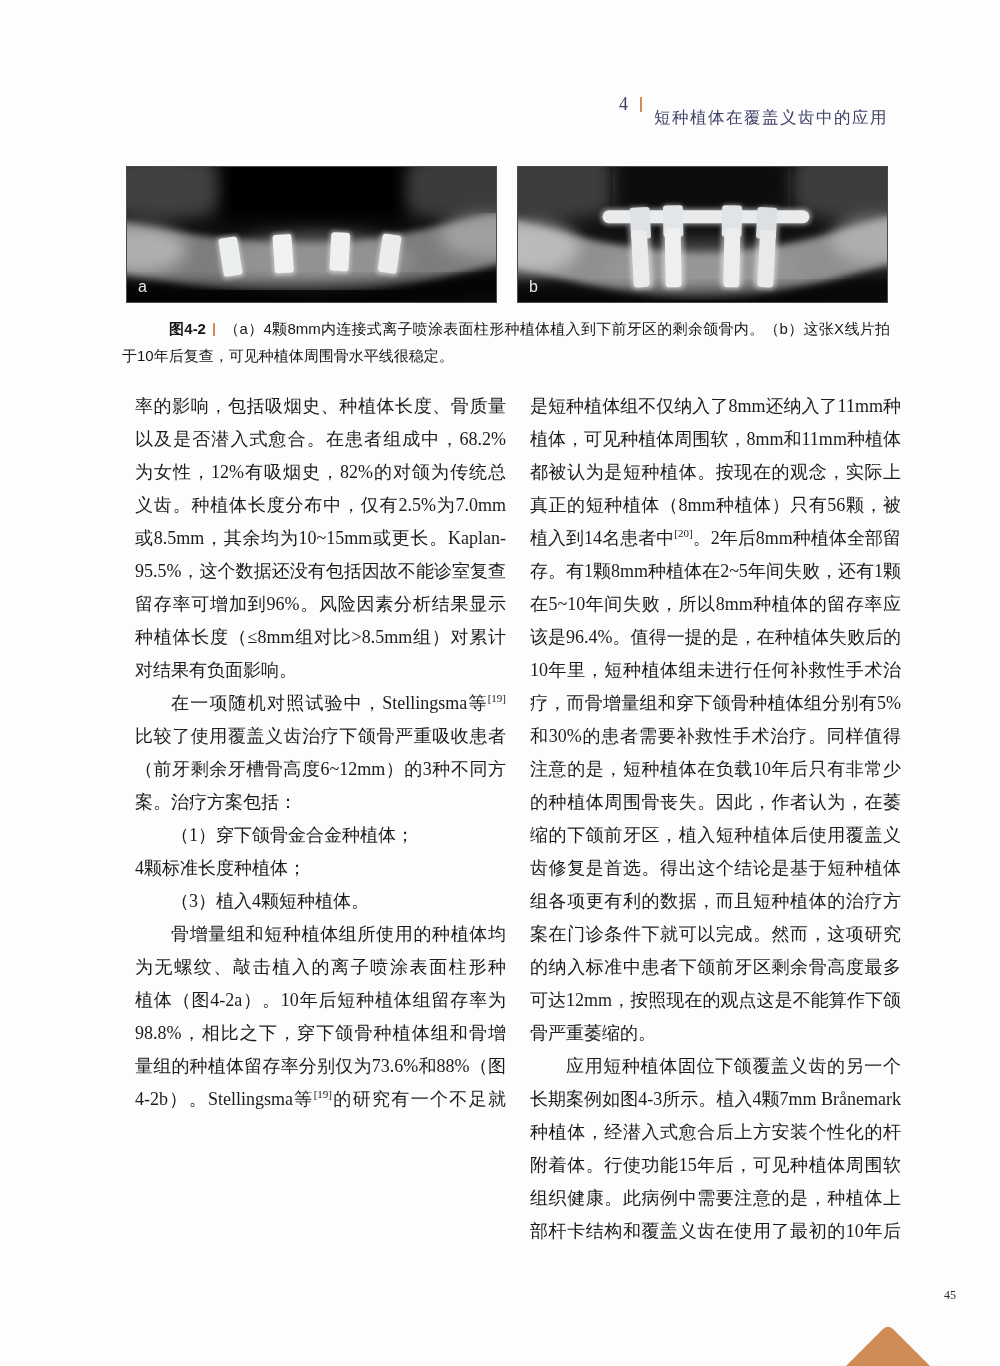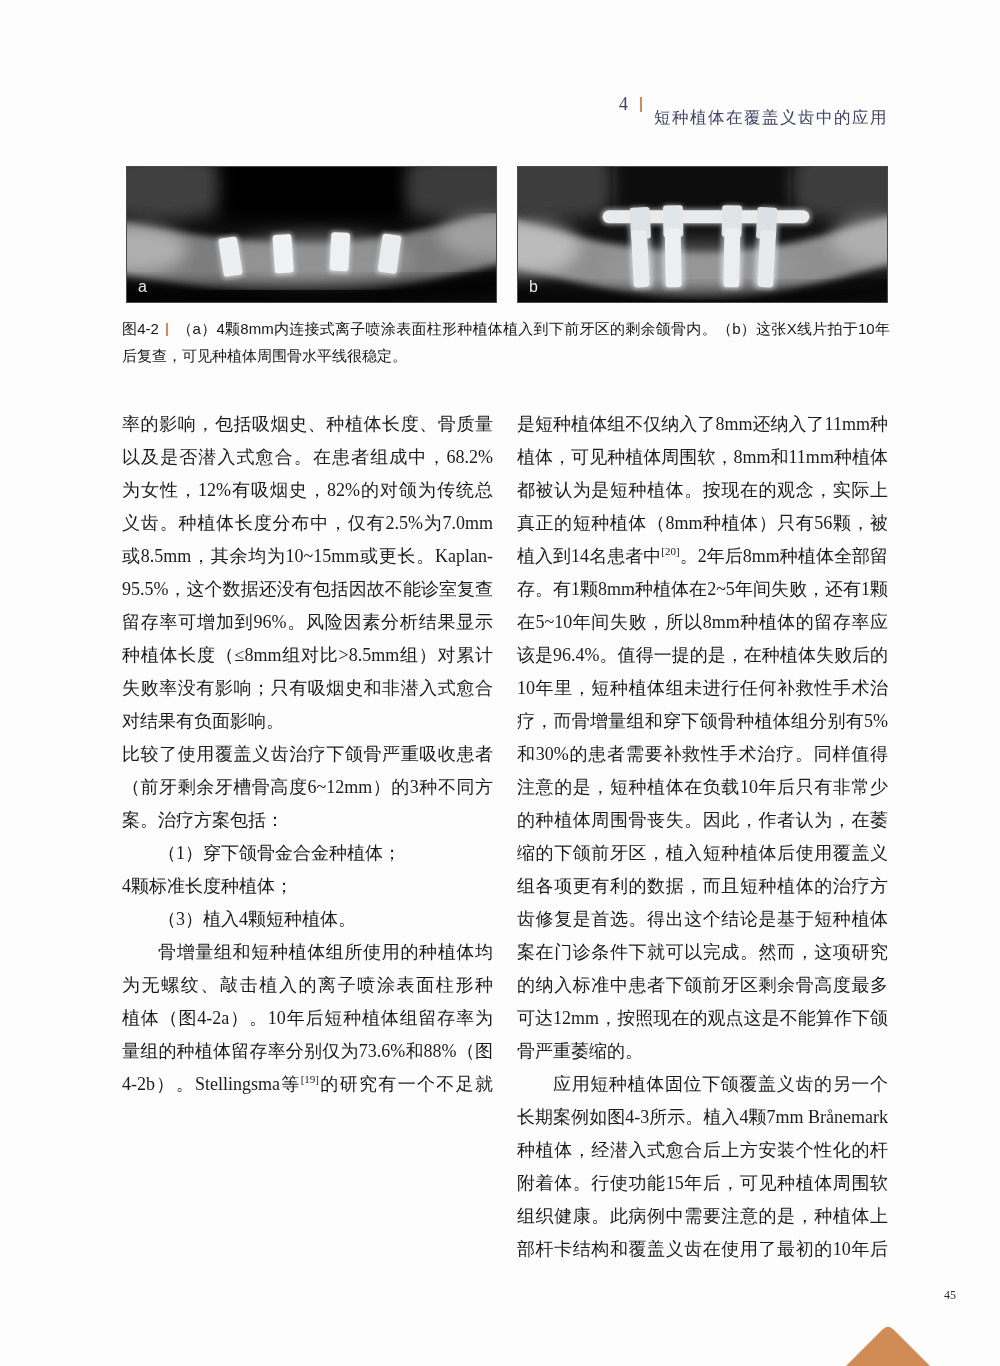--- a/index.html
+++ b/index.html
@@ -37,26 +37,26 @@
     color:#e6e6e6;font-family:"Liberation Sans","DejaVu Sans",sans-serif;
     font-size:16px;line-height:16px;
   }
   
   .caption{
     position:absolute;left:122px;top:315px;width:768px;
     font-family:"Liberation Sans","DejaVu Sans",sans-serif;
     font-size:15px;line-height:27px;color:var(--caption-color);
     text-align:justify;
   }
-  .cap-tag{font-weight:normal;}
+  .cap-tag{font-weight:bold;margin-left:47px;}
   .cap-bar{width:2px;height:13px;vertical-align:-2px;margin:0 9px 0 7px;}
   
   .col{
-    position:absolute;top:408px;width:371px;
-    font-size:18px;color:var(--body-color);
+    position:absolute;top:390px;width:371px;
+    font-size:18px;color:var(--body-color);margin-left:13px;
   }
   .col-left{left:122px;}
   .col-right{left:517px;}
   .tline{
     height:33px;line-height:33px;white-space:nowrap;
     text-align:justify;text-align-last:justify;
     -moz-text-align-last:justify;white-space:normal;
   }
   .tline.nj{text-align-last:left;-moz-text-align-last:left;}
   .tline.ind{text-indent:2em;}
@@ -160,51 +160,52 @@
 
   <div class="col col-left" id="col-left">
       <div class="tline">率的影响，包括吸烟史、种植体长度、骨质量</div>
       <div class="tline">以及是否潜入式愈合。在患者组成中，68.2%</div>
       <div class="tline">为女性，12%有吸烟史，82%的对颌为传统总</div>
       <div class="tline">义齿。种植体长度分布中，仅有2.5%为7.0mm</div>
       <div class="tline">或8.5mm，其余均为10~15mm或更长。Kaplan-</div>
       <div class="tline">95.5%，这个数据还没有包括因故不能诊室复查</div>
       <div class="tline">留存率可增加到96%。风险因素分析结果显示</div>
       <div class="tline">种植体长度（≤8mm组对比&gt;8.5mm组）对累计</div>
-      <div class="tline">失败率没有影响；只有吸烟史和非潜入式愈合</div>
       <div class="tline nj">对结果有负面影响。</div>
+      <div class="tline ind">在一项随机对照试验中，Stellingsma等<sup>[19]</sup></div>
       <div class="tline">比较了使用覆盖义齿治疗下颌骨严重吸收患者</div>
       <div class="tline">（前牙剩余牙槽骨高度6~12mm）的3种不同方</div>
       <div class="tline nj">案。治疗方案包括：</div>
       <div class="tline ind nj">（1）穿下颌骨金合金种植体；</div>
       <div class="tline nj">4颗标准长度种植体；</div>
       <div class="tline ind nj">（3）植入4颗短种植体。</div>
       <div class="tline ind">骨增量组和短种植体组所使用的种植体均</div>
       <div class="tline">为无螺纹、敲击植入的离子喷涂表面柱形种</div>
       <div class="tline">植体（图4-2a）。10年后短种植体组留存率为</div>
+      <div class="tline">98.8%，相比之下，穿下颌骨种植体组和骨增</div>
       <div class="tline">量组的种植体留存率分别仅为73.6%和88%（图</div>
       <div class="tline">4-2b）。Stellingsma等<sup>[19]</sup>的研究有一个不足就</div>
     </div>
   <div class="col col-right" id="col-right">
       <div class="tline">是短种植体组不仅纳入了8mm还纳入了11mm种</div>
       <div class="tline">植体，可见种植体周围软，8mm和11mm种植体</div>
       <div class="tline">都被认为是短种植体。按现在的观念，实际上</div>
       <div class="tline">真正的短种植体（8mm种植体）只有56颗，被</div>
       <div class="tline">植入到14名患者中<sup>[20]</sup>。2年后8mm种植体全部留</div>
       <div class="tline">存。有1颗8mm种植体在2~5年间失败，还有1颗</div>
       <div class="tline">在5~10年间失败，所以8mm种植体的留存率应</div>
       <div class="tline">该是96.4%。值得一提的是，在种植体失败后的</div>
       <div class="tline">10年里，短种植体组未进行任何补救性手术治</div>
       <div class="tline">疗，而骨增量组和穿下颌骨种植体组分别有5%</div>
       <div class="tline">和30%的患者需要补救性手术治疗。同样值得</div>
       <div class="tline">注意的是，短种植体在负载10年后只有非常少</div>
       <div class="tline">的种植体周围骨丧失。因此，作者认为，在萎</div>
       <div class="tline">缩的下颌前牙区，植入短种植体后使用覆盖义</div>
+      <div class="tline">齿修复是首选。得出这个结论是基于短种植体</div>
       <div class="tline">组各项更有利的数据，而且短种植体的治疗方</div>
-      <div class="tline">齿修复是首选。得出这个结论是基于短种植体</div>
       <div class="tline">案在门诊条件下就可以完成。然而，这项研究</div>
       <div class="tline">的纳入标准中患者下颌前牙区剩余骨高度最多</div>
       <div class="tline">可达12mm，按照现在的观点这是不能算作下颌</div>
       <div class="tline nj">骨严重萎缩的。</div>
       <div class="tline ind">应用短种植体固位下颌覆盖义齿的另一个</div>
       <div class="tline">长期案例如图4-3所示。植入4颗7mm Brånemark</div>
       <div class="tline">种植体，经潜入式愈合后上方安装个性化的杆</div>
       <div class="tline">附着体。行使功能15年后，可见种植体周围软</div>
       <div class="tline">组织健康。此病例中需要注意的是，种植体上</div>
       <div class="tline">部杆卡结构和覆盖义齿在使用了最初的10年后</div>

